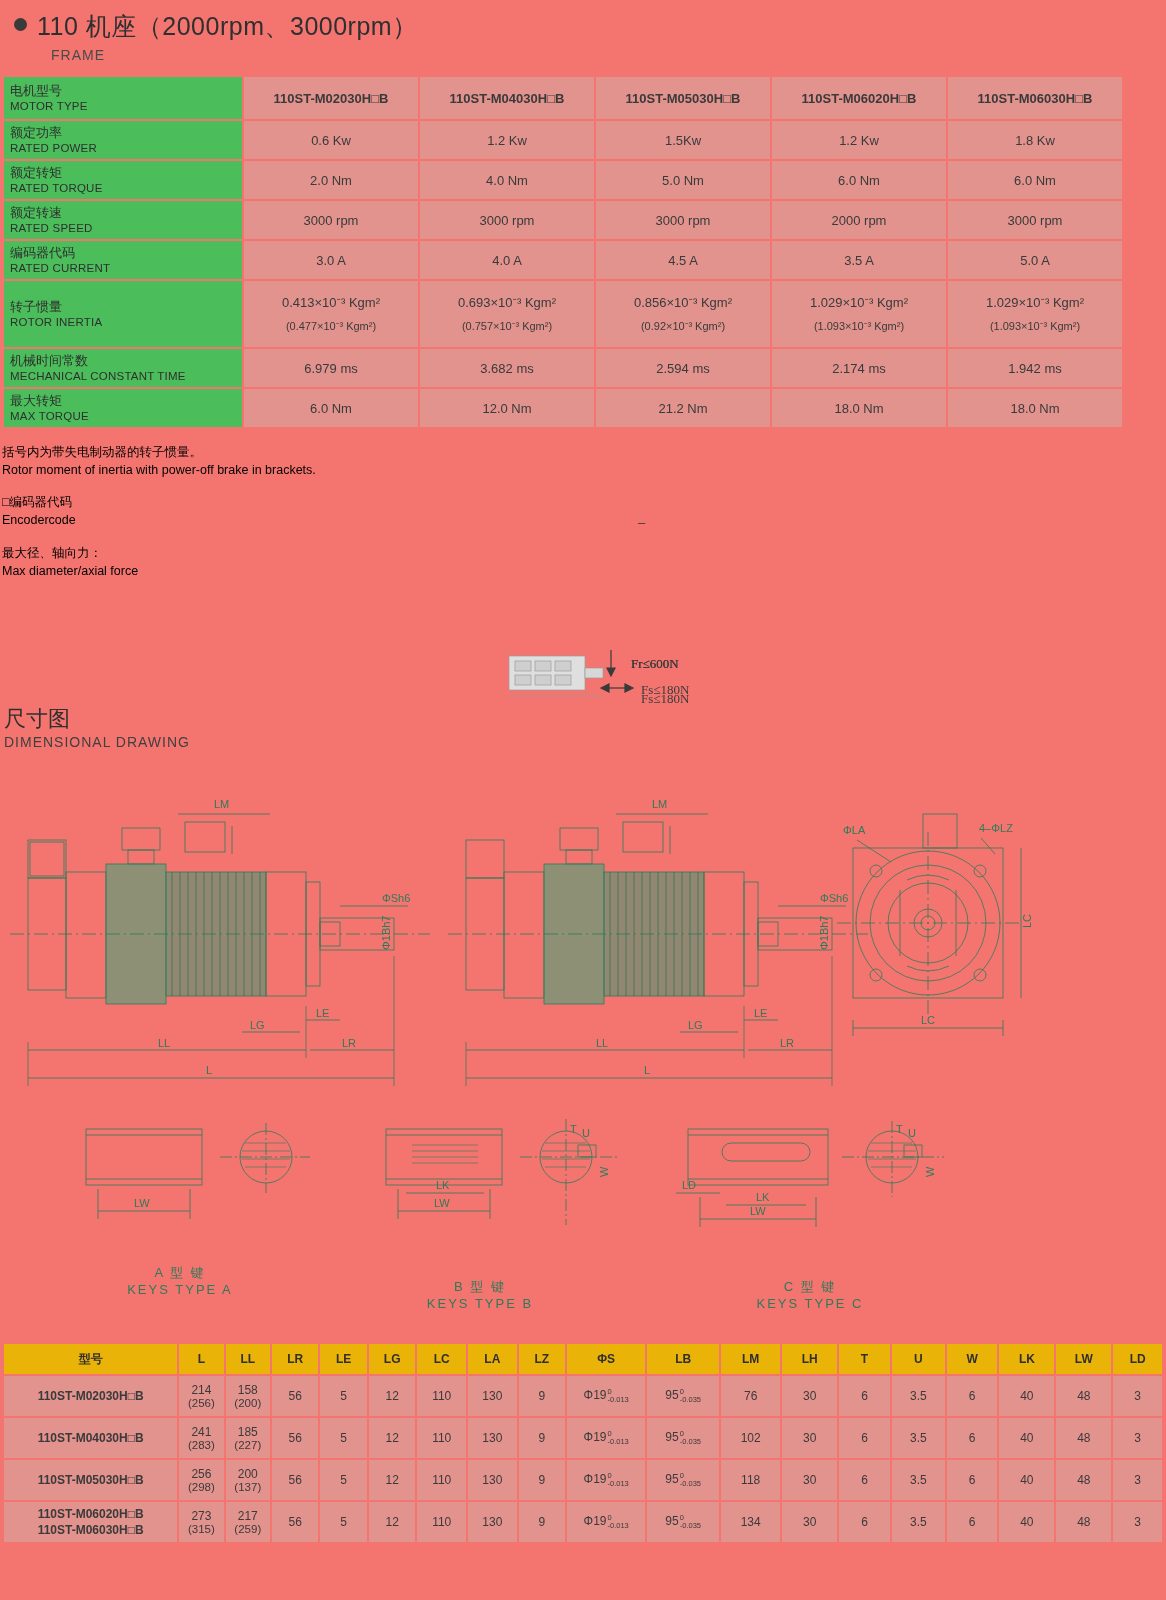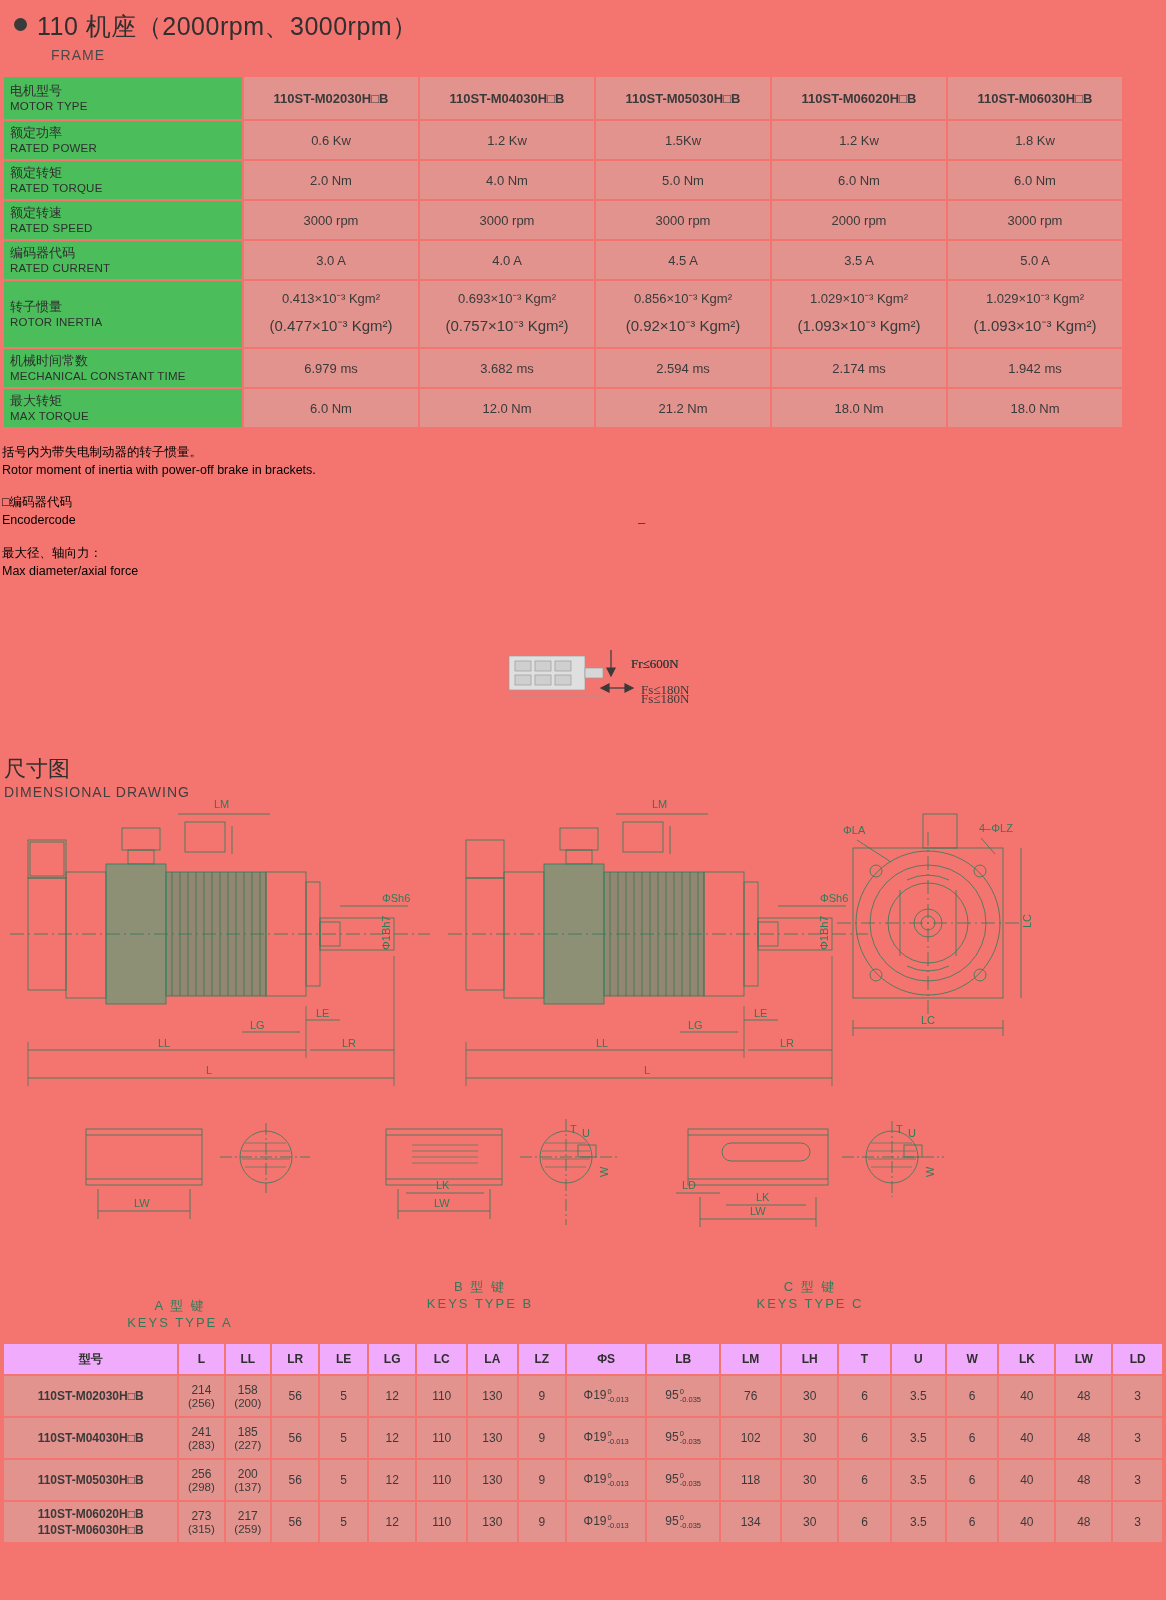--- a/index.html
+++ b/index.html
@@ -48,55 +48,55 @@
     padding-left: 6px;
     width: 238px;
     line-height: 1.25;
     color: #2f2f2f;
   }
   table.spec td.label .cn { display:block; font-size: 13px; }
   table.spec td.label .en { display:block; font-size: 11.5px; letter-spacing: 0.2px; }
   table.spec td.model { font-weight: bold; font-size: 13px; height: 42px; }
   table.spec tr.inertia td { height: 66px; line-height: 1.9; }
   table.spec tr.inertia td.label { line-height: 1.25; }
-  .small-paren { font-size: 15px; }
+  .small-paren { font-size: 11px; }
 
   
   .notes { margin: 14px 0 0 2px; font-size: 12.5px; line-height: 1.45; color: #000000; }
   .notes .blk { margin-bottom: 14px; }
   .notes .cn { display:block; }
   .notes .en { display:block; }
   .dash-center {
     position: absolute; left: 638px; top: 515px; font-size: 13px; color: #3a3a3a;
   }
 
   
   .force {
     position: absolute; left: 505px; top: 648px; width: 240px; height: 70px;
   }
   .force .lbl { position:absolute; font-size: 13px; color:#3a3a3a; font-family: "Liberation Serif", serif; }
 
   
-  .dim-head { position: absolute; left: 4px; top: 754px; }
+  .dim-head { position: absolute; left: 4px; top: 704px; }
   .dim-head .cn { font-size: 22px; color: #2f2f2f; }
   .dim-head .en { font-size: 14px; color: #404040; letter-spacing: 1px; }
 
   
   .drawings { position: absolute; left: 0; top: 795px; width: 1166px; height: 530px; }
   .keys-label { position: absolute; text-align: center; font-size: 13px; color: #2f7a5a; letter-spacing: 2px; }
   .keys-label .l2 { display:block; }
 
   
   table.dims {
     border-collapse: separate; border-spacing: 2px;
     position: absolute; left: 2px; top: 1342px;
     width: 1162px; table-layout: fixed;
   }
   table.dims th {
-    background: #f0abfc; font-size: 12px; font-weight: bold; color: #2f2f2f;
+    background: #eab308; font-size: 12px; font-weight: bold; color: #2f2f2f;
     height: 30px; 
   }
   table.dims td {
     background: #e2938e; font-size: 12px; text-align: center; height: 40px; color: #3a3a3a;
   }
   table.dims td.name { font-weight: bold; font-size: 12px; }
   table.dims td .paren { display:block; font-size: 11.5px; }
   table.dims td .two { display:block; font-size: 12px; line-height: 1.35; font-weight: bold; }
   .tol { display:inline-block; font-size: 7.5px; line-height: 1.05; vertical-align: middle; text-align: left; margin-left: 1px; }
   .tol i { display:block; font-style: normal; }
@@ -505,21 +505,21 @@
           <line x1="54" y1="90" x2="134" y2="90"></line>
           <text x="84" y="86" fill="#2f7a5a" stroke="none">LK</text>
           <line x1="28" y1="104" x2="144" y2="104"></line>
           <text x="78" y="100" fill="#2f7a5a" stroke="none">LW</text>
           <line x1="28" y1="82" x2="28" y2="112"></line>
           <line x1="144" y1="82" x2="144" y2="112"></line>
         </g>
       </g>
     </svg>
 
-    <div class="keys-label" style="left:100px; top:502px; width:160px;">
+    <div class="keys-label" style="left:100px; top:469px; width:160px;">
       <span>A   型   键</span>
       <span class="l2">KEYS  TYPE  A</span>
     </div>
     <div class="keys-label" style="left:400px; top:483px; width:160px;">
       <span>B   型   键</span>
       <span class="l2">KEYS  TYPE  B</span>
     </div>
     <div class="keys-label" style="left:730px; top:483px; width:160px;">
       <span>C   型   键</span>
       <span class="l2">KEYS  TYPE  C</span>

